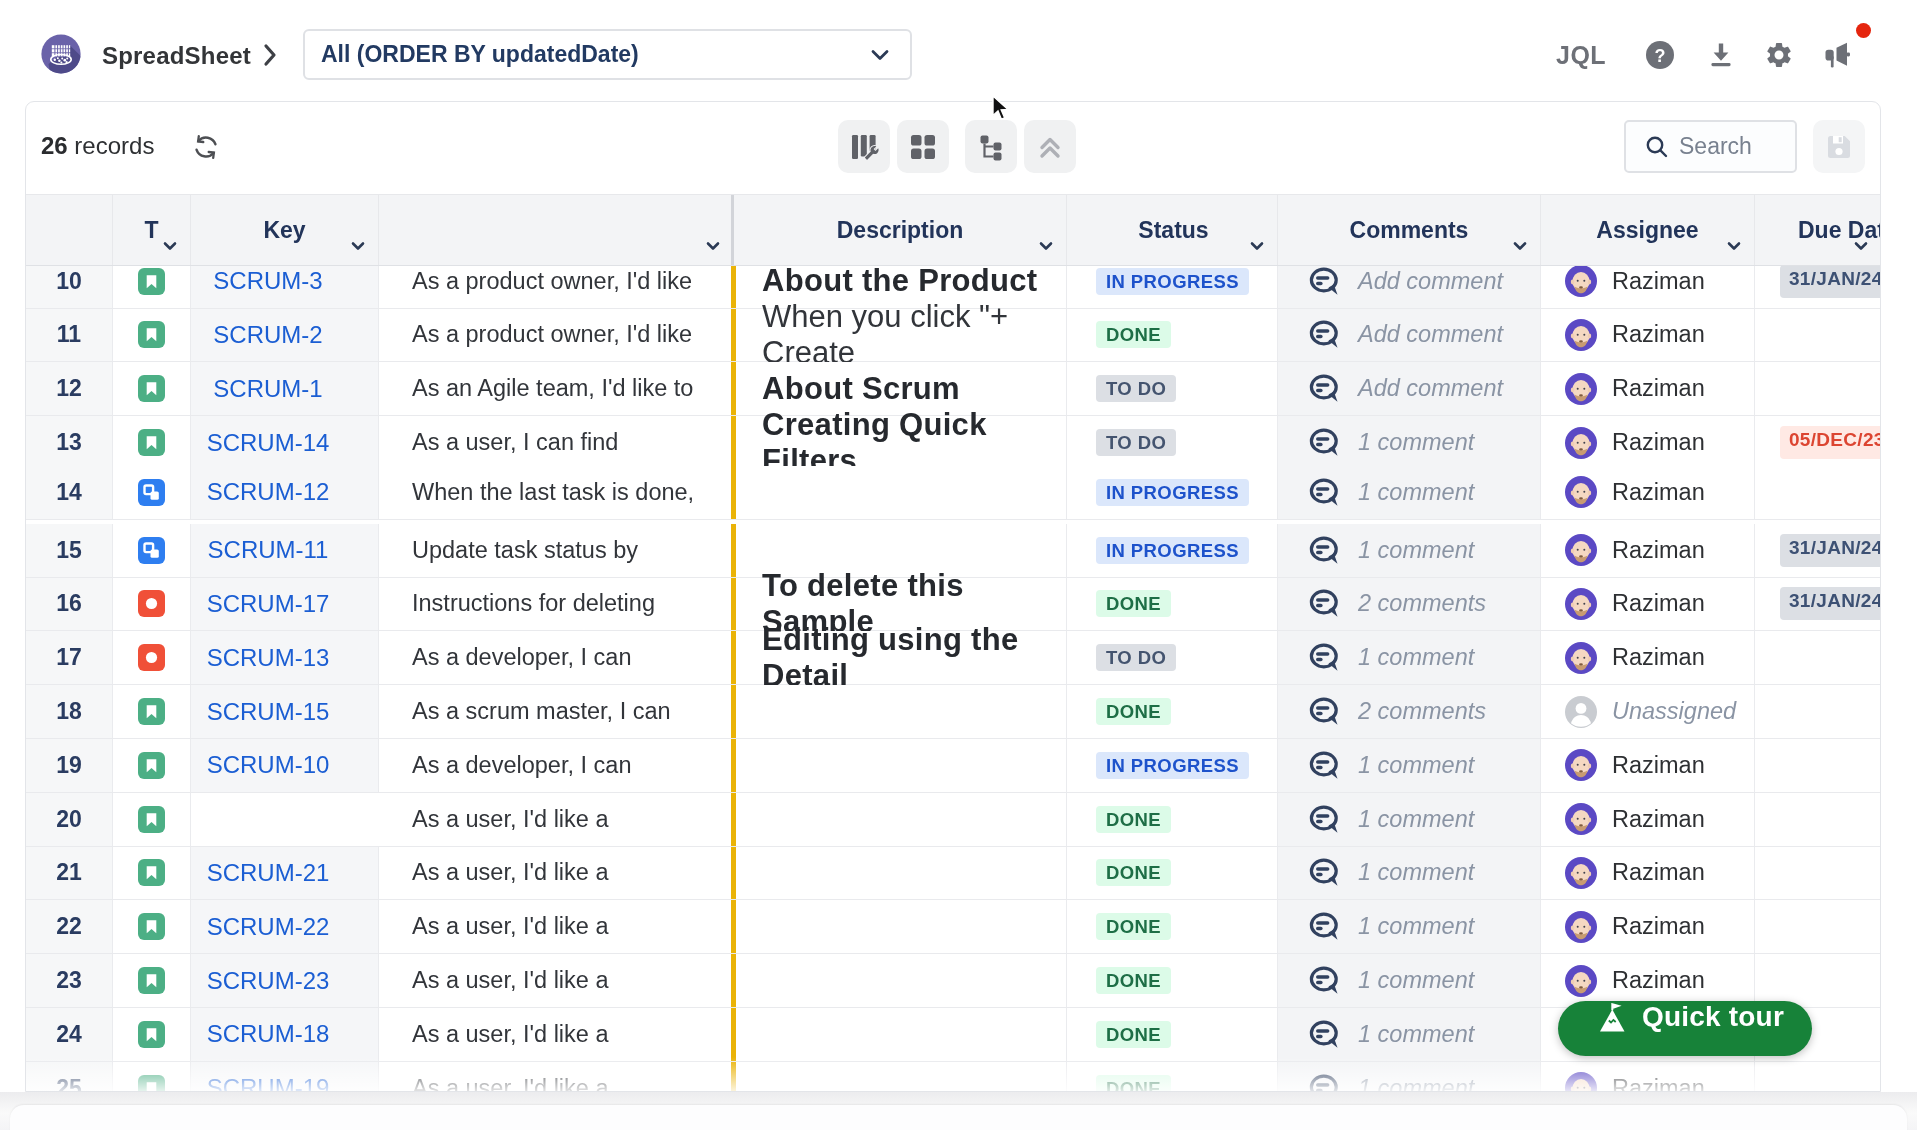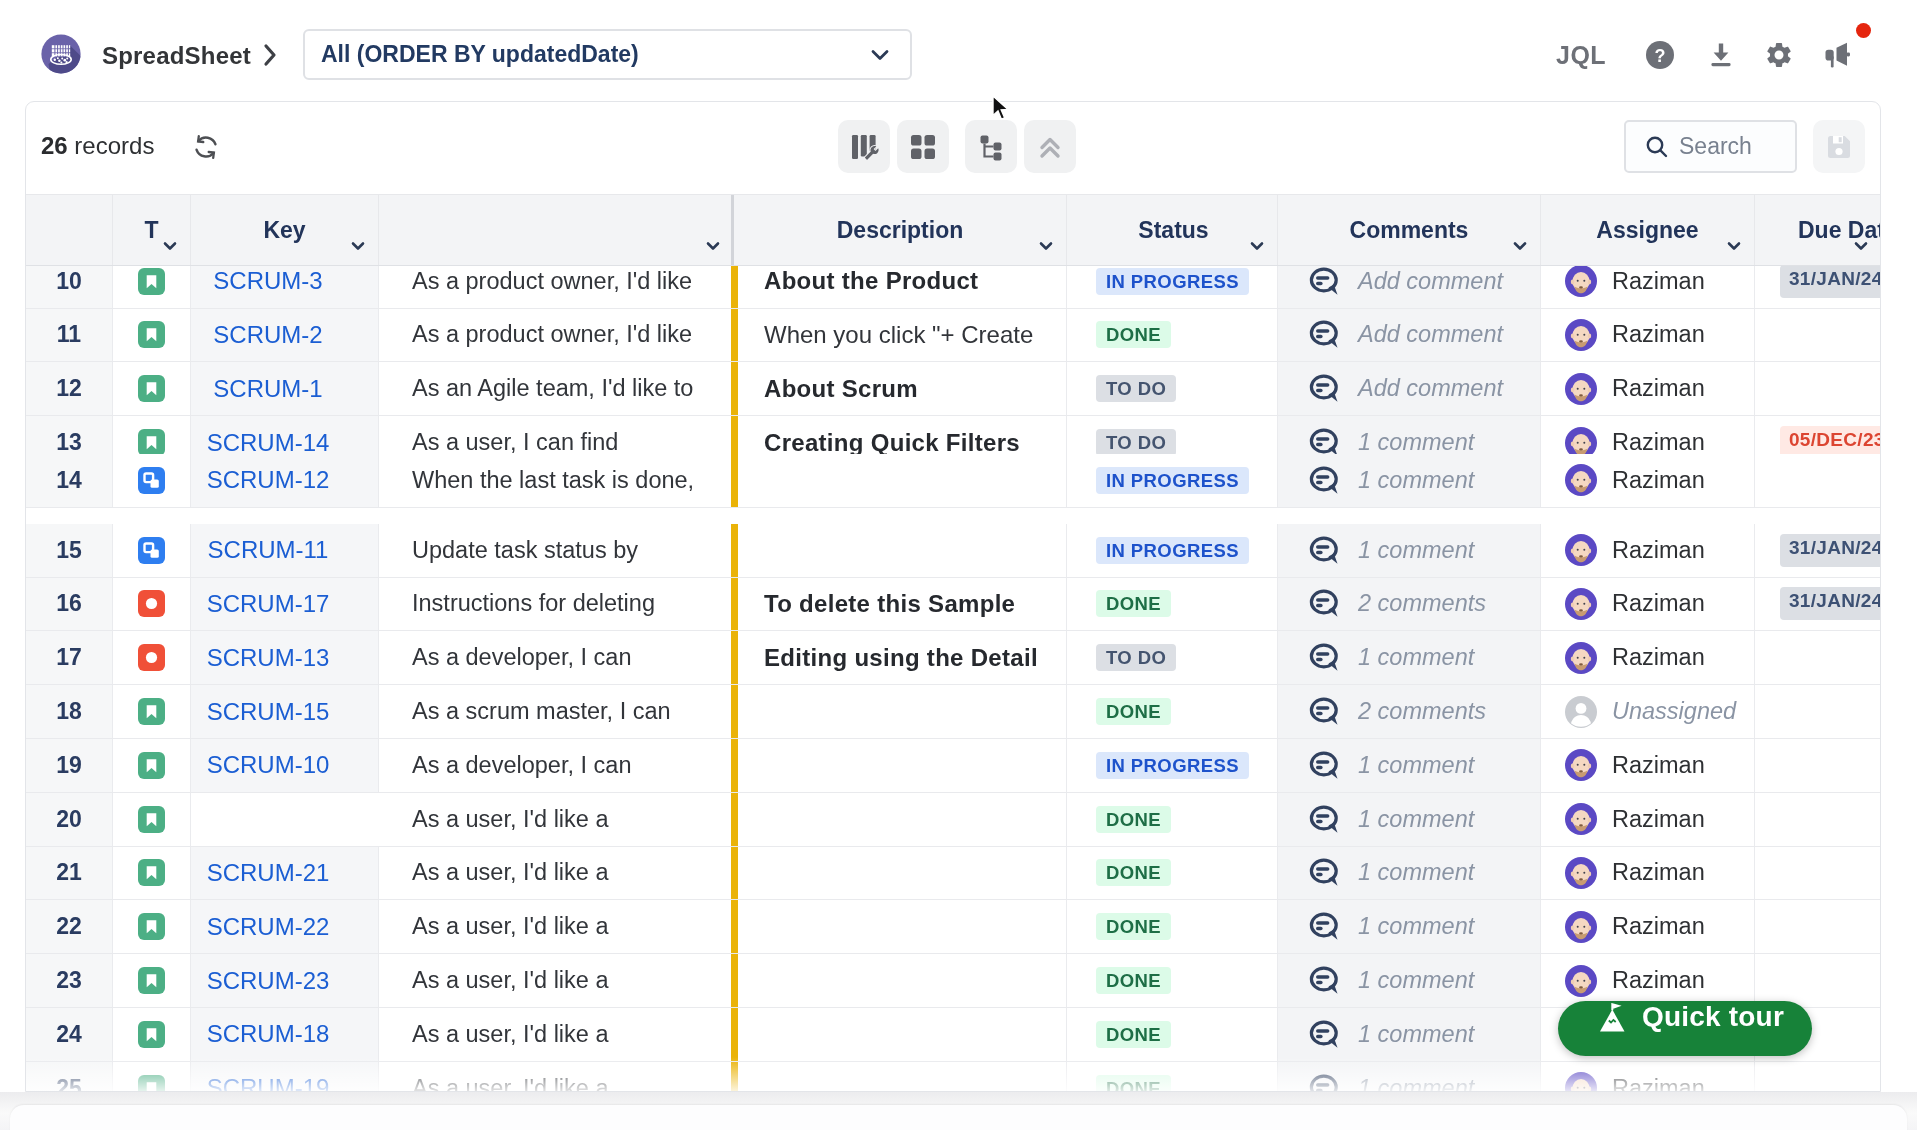--- a/index.html
+++ b/index.html
@@ -43,21 +43,21 @@
 .c3,.h3{left:353px;width:355px}
 .c4,.h4{left:708px;width:336px}
 .c5,.h5{left:1044px;width:208px}
 .c6,.h6{left:1252px;width:263px}
 .c7,.h7{left:1515px;width:214px}
 .c8,.h8{left:1729px;width:127px}
 .c0{background:#f6f7f8;justify-content:center;font-size:23px;font-weight:700;color:#2a3c61}
 .c1{justify-content:center}
 .c2{background:#f5f6f8;justify-content:center;padding-right:33px;font-size:24px;color:#1b5ed3}
 .c3{padding-left:33px;font-size:23.5px;color:#32353a}
-.c4{padding-left:26px;font-size:24px;border-left:7px solid #eab308;margin-left:-3px}
+.c4{padding-left:26px;font-size:31px;border-left:5px solid #eab308;margin-left:-3px}
 .db{font-weight:700;color:#26292e;letter-spacing:.3px} .dn{color:#32353a}
 .c5{padding-left:26px}
 .badge{height:27px;line-height:27px;padding:0 10px;border-radius:4px;font-size:18.5px;font-weight:700;letter-spacing:.4px}
 .c6{background:#f3f4f6;padding-left:30px}
 .cmt{font-size:23.5px;font-style:italic;color:#8a94a4;margin-left:17px}
 .c7{padding-left:24px}
 .an{font-size:23.5px;color:#2e3033;margin-left:15px}
 .au{font-size:23.5px;color:#8a94a4;font-style:italic;margin-left:15px}
 .c8{padding-left:25px;border-right:none}
 .dued{height:33px;line-height:27px;padding:0 9px;border-radius:4px;background:#dcdfe4;color:#3d5174;font-size:19px;font-weight:700;letter-spacing:.3px;white-space:nowrap}
@@ -407,21 +407,21 @@
               <circle cx="12.7" cy="15.8" r="1" fill="#44434e"></circle>
               <circle cx="19.3" cy="15.8" r="1" fill="#44434e"></circle>
               <ellipse cx="16" cy="22.4" rx="1.9" ry="1.1" fill="#7e5a3e"></ellipse>
             </svg>
             <span class="an">Raziman</span>
           </div>
           <div class="c c8">
             <span class="dued r">05/DEC/23</span>
           </div>
         </div>
-<div class="row" style="top:188px">
+<div class="row" style="top:200px">
           <div class="c c0">14</div>
           <div class="c c1">
             <svg width="27" height="27" viewBox="0 0 27 27">
               <rect width="27" height="27" rx="6" fill="#2e7ef0"></rect>
               <rect x="6.5" y="6.5" width="8.6" height="8.6" rx="1.6" fill="none" stroke="#fff" stroke-width="2.4"></rect>
               <rect x="12.5" y="12.5" width="8.3" height="8.3" rx="1.6" fill="#fff"></rect>
             </svg>
           </div>
           <div class="c c2">SCRUM-12</div>
           <div class="c c3">When the last task is done,</div>

